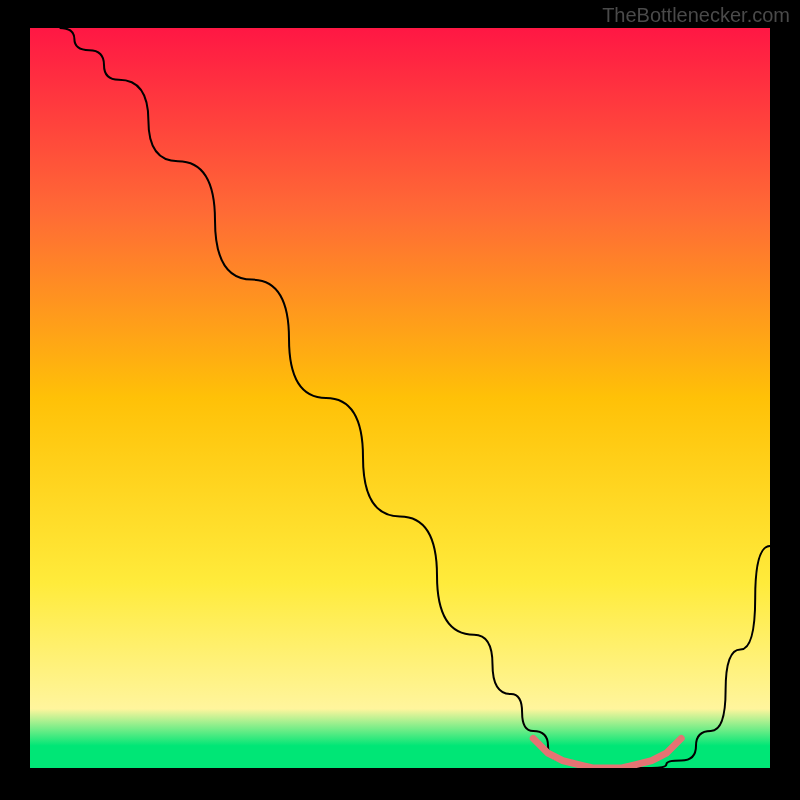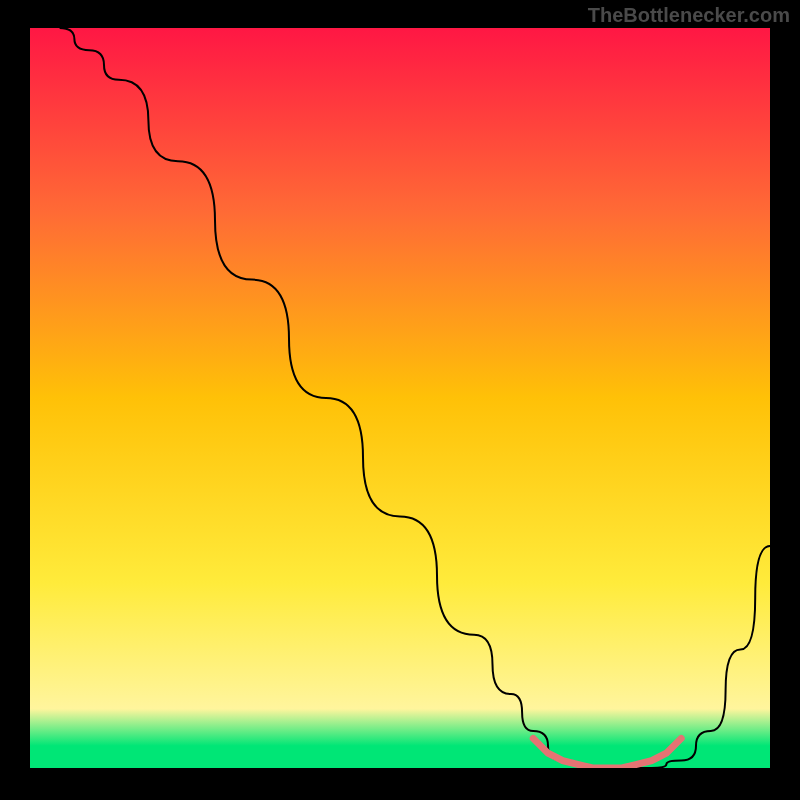--- a/index.html
+++ b/index.html
@@ -10,21 +10,21 @@
     background: #000;
     position: relative;
     font-family: Arial, sans-serif;
   }
   .watermark {
     position: absolute;
     top: 4px;
     right: 10px;
     color: #4a4a4a;
     font-size: 20px;
-    font-weight: bold;
+    font-weight: normal;
     z-index: 10;
   }
   .plot-area {
     position: absolute;
     left: 30px;
     top: 28px;
     width: 740px;
     height: 740px;
   }
   svg {

